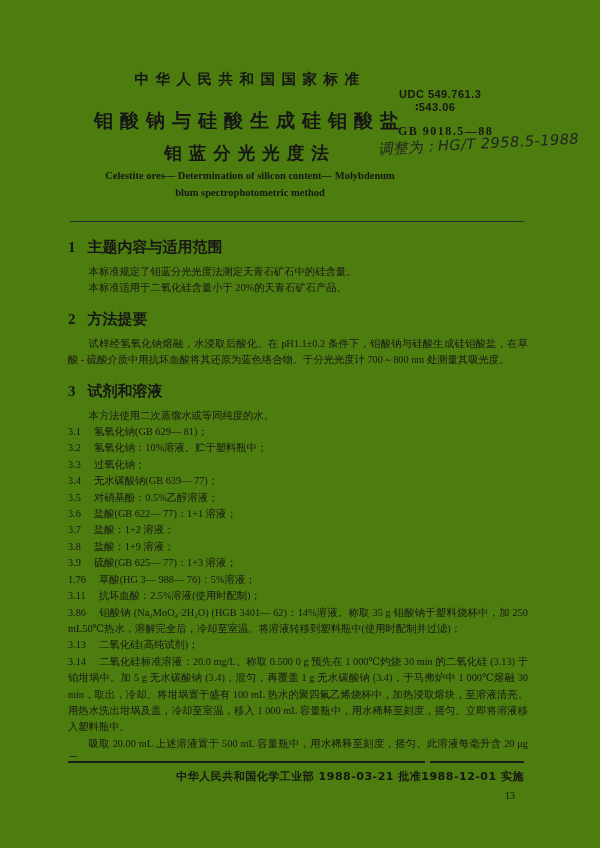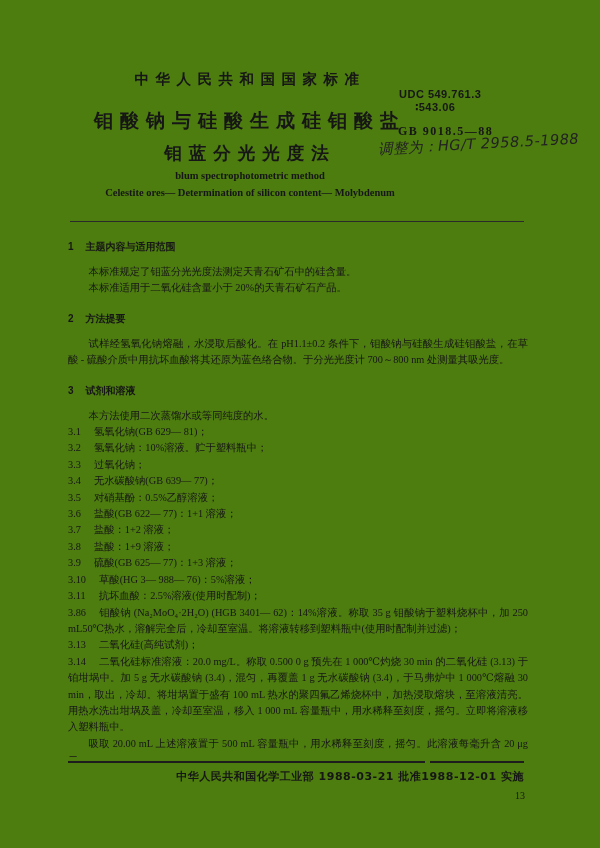--- a/index.html
+++ b/index.html
@@ -45,43 +45,43 @@
   .header-rule {
     position:absolute; top:221px; left:70px; width:454px;
     border-top:1.5px solid #2a2a2a;
   }
   
   .body {
     position:absolute; top:238px; left:68px; width:460px;
     font-size:10.3px; line-height:16.4px; text-align:justify;
   }
   .sec-head {
-    font-family:Liberation Sans, sans-serif;
-    font-weight:bold; font-size:10px; line-height:18px;
+    font-family:Liberation Serif, serif;
+    font-weight:bold; font-size:15px; line-height:18px;
     margin:13px 0 8px 0; text-align:left;
   }
   .sec-head:first-child { margin-top:0; }
   .sec-head .sec-num { margin-right:12px; }
   p.indent { text-indent:2em; }
   p.item .num { margin-right:13px; white-space:nowrap; }
   
   .footer-rule {
     position:absolute; top:761px; left:68px; width:456px;
     display:flex; gap:5px;
   }
   .footer-rule .seg-l { height:2px; background:#1d1d1d; width:357px; }
   .footer-rule .seg-r { height:2px; background:#1d1d1d; flex:1; }
   .footer-row {
     position:absolute; top:769px; left:68px; width:456px;
     display:flex; justify-content:flex-end;
     font-family:"DejaVu Sans","Liberation Sans",sans-serif;
     font-weight:bold; font-size:11px; letter-spacing:0.5px;
   }
   .page-num {
-    position:absolute; top:790px; left:505px; width:20px; text-align:right;
+    position:absolute; top:790px; left:505px; width:20px; text-align:left;
     font-size:10px;
   }
 </style>
 </head>
 <body>
 
 <div class="page">
 
   <div class="kind-label">中华人民共和国国家标准</div>
 
@@ -93,22 +93,22 @@
   <div class="main-title">
     <div class="t1">钼酸钠与硅酸生成硅钼酸盐</div>
     <div class="t2">钼蓝分光光度法</div>
   </div>
 
   <div class="std-code">GB 9018.5—88</div>
 
   <div class="handwritten">调整为：HG/T 2958.5-1988</div>
 
   <div class="en-title">
+    <div>Celestite ores— Determination of silicon content— Molybdenum</div>
     <div>blum spectrophotometric method</div>
-    <div>Celestite ores— Determination of silicon content— Molybdenum</div>
   </div>
 
   <div class="header-rule"></div>
 
   <div class="body">
 
     <div class="sec-head">
       <span class="sec-num">1</span><span>主题内容与适用范围</span>
     </div>
     <p class="indent">本标准规定了钼蓝分光光度法测定天青石矿石中的硅含量。</p>
@@ -126,21 +126,21 @@
 
     <p class="item"><span class="num">3.1</span><span>氢氧化钠(GB 629— 81)；</span></p>
     <p class="item"><span class="num">3.2</span><span>氢氧化钠：10%溶液。贮于塑料瓶中；</span></p>
     <p class="item"><span class="num">3.3</span><span>过氧化钠；</span></p>
     <p class="item"><span class="num">3.4</span><span>无水碳酸钠(GB 639— 77)；</span></p>
     <p class="item"><span class="num">3.5</span><span>对硝基酚：0.5%乙醇溶液；</span></p>
     <p class="item"><span class="num">3.6</span><span>盐酸(GB 622— 77)：1+1 溶液；</span></p>
     <p class="item"><span class="num">3.7</span><span>盐酸：1+2 溶液；</span></p>
     <p class="item"><span class="num">3.8</span><span>盐酸：1+9 溶液；</span></p>
     <p class="item"><span class="num">3.9</span><span>硫酸(GB 625— 77)：1+3 溶液；</span></p>
-    <p class="item"><span class="num">3.10</span><span>草酸(HG 3— 988— 76)：5%溶液；</span></p>
+    <p class="item"><span class="num">1.76</span><span>草酸(HG 3— 988— 76)：5%溶液；</span></p>
     <p class="item"><span class="num">3.11</span><span>抗坏血酸：2.5%溶液(使用时配制)；</span></p>
     <p class="item"><span class="num">3.86</span><span>钼酸钠 (Na₂MoO₄·2H₂O) (HGB 3401— 62)：14%溶液。称取 35 g 钼酸钠于塑料烧杯中，加 250 mL50℃热水，溶解完全后，冷却至室温。将溶液转移到塑料瓶中(使用时配制并过滤)；</span></p>
     <p class="item"><span class="num">3.13</span><span>二氧化硅(高纯试剂)；</span></p>
     <p class="item"><span class="num">3.14</span><span>二氧化硅标准溶液：20.0 mg/L。称取 0.500 0 g 预先在 1 000℃灼烧 30 min 的二氧化硅 (3.13) 于铂坩埚中。加 5 g 无水碳酸钠 (3.4)，混匀，再覆盖 1 g 无水碳酸钠 (3.4)，于马弗炉中 1 000℃熔融 30 min，取出，冷却。将坩埚置于盛有 100 mL 热水的聚四氟乙烯烧杯中，加热浸取熔块，至溶液清亮。用热水洗出坩埚及盖，冷却至室温，移入 1 000 mL 容量瓶中，用水稀释至刻度，摇匀。立即将溶液移入塑料瓶中。</span></p>
 
     <p class="indent">吸取 20.00 mL 上述溶液置于 500 mL 容量瓶中，用水稀释至刻度，摇匀。此溶液每毫升含 20 μg 二</p>
   </div>
 
   <div class="footer-rule">
     <div class="seg-l"></div>

